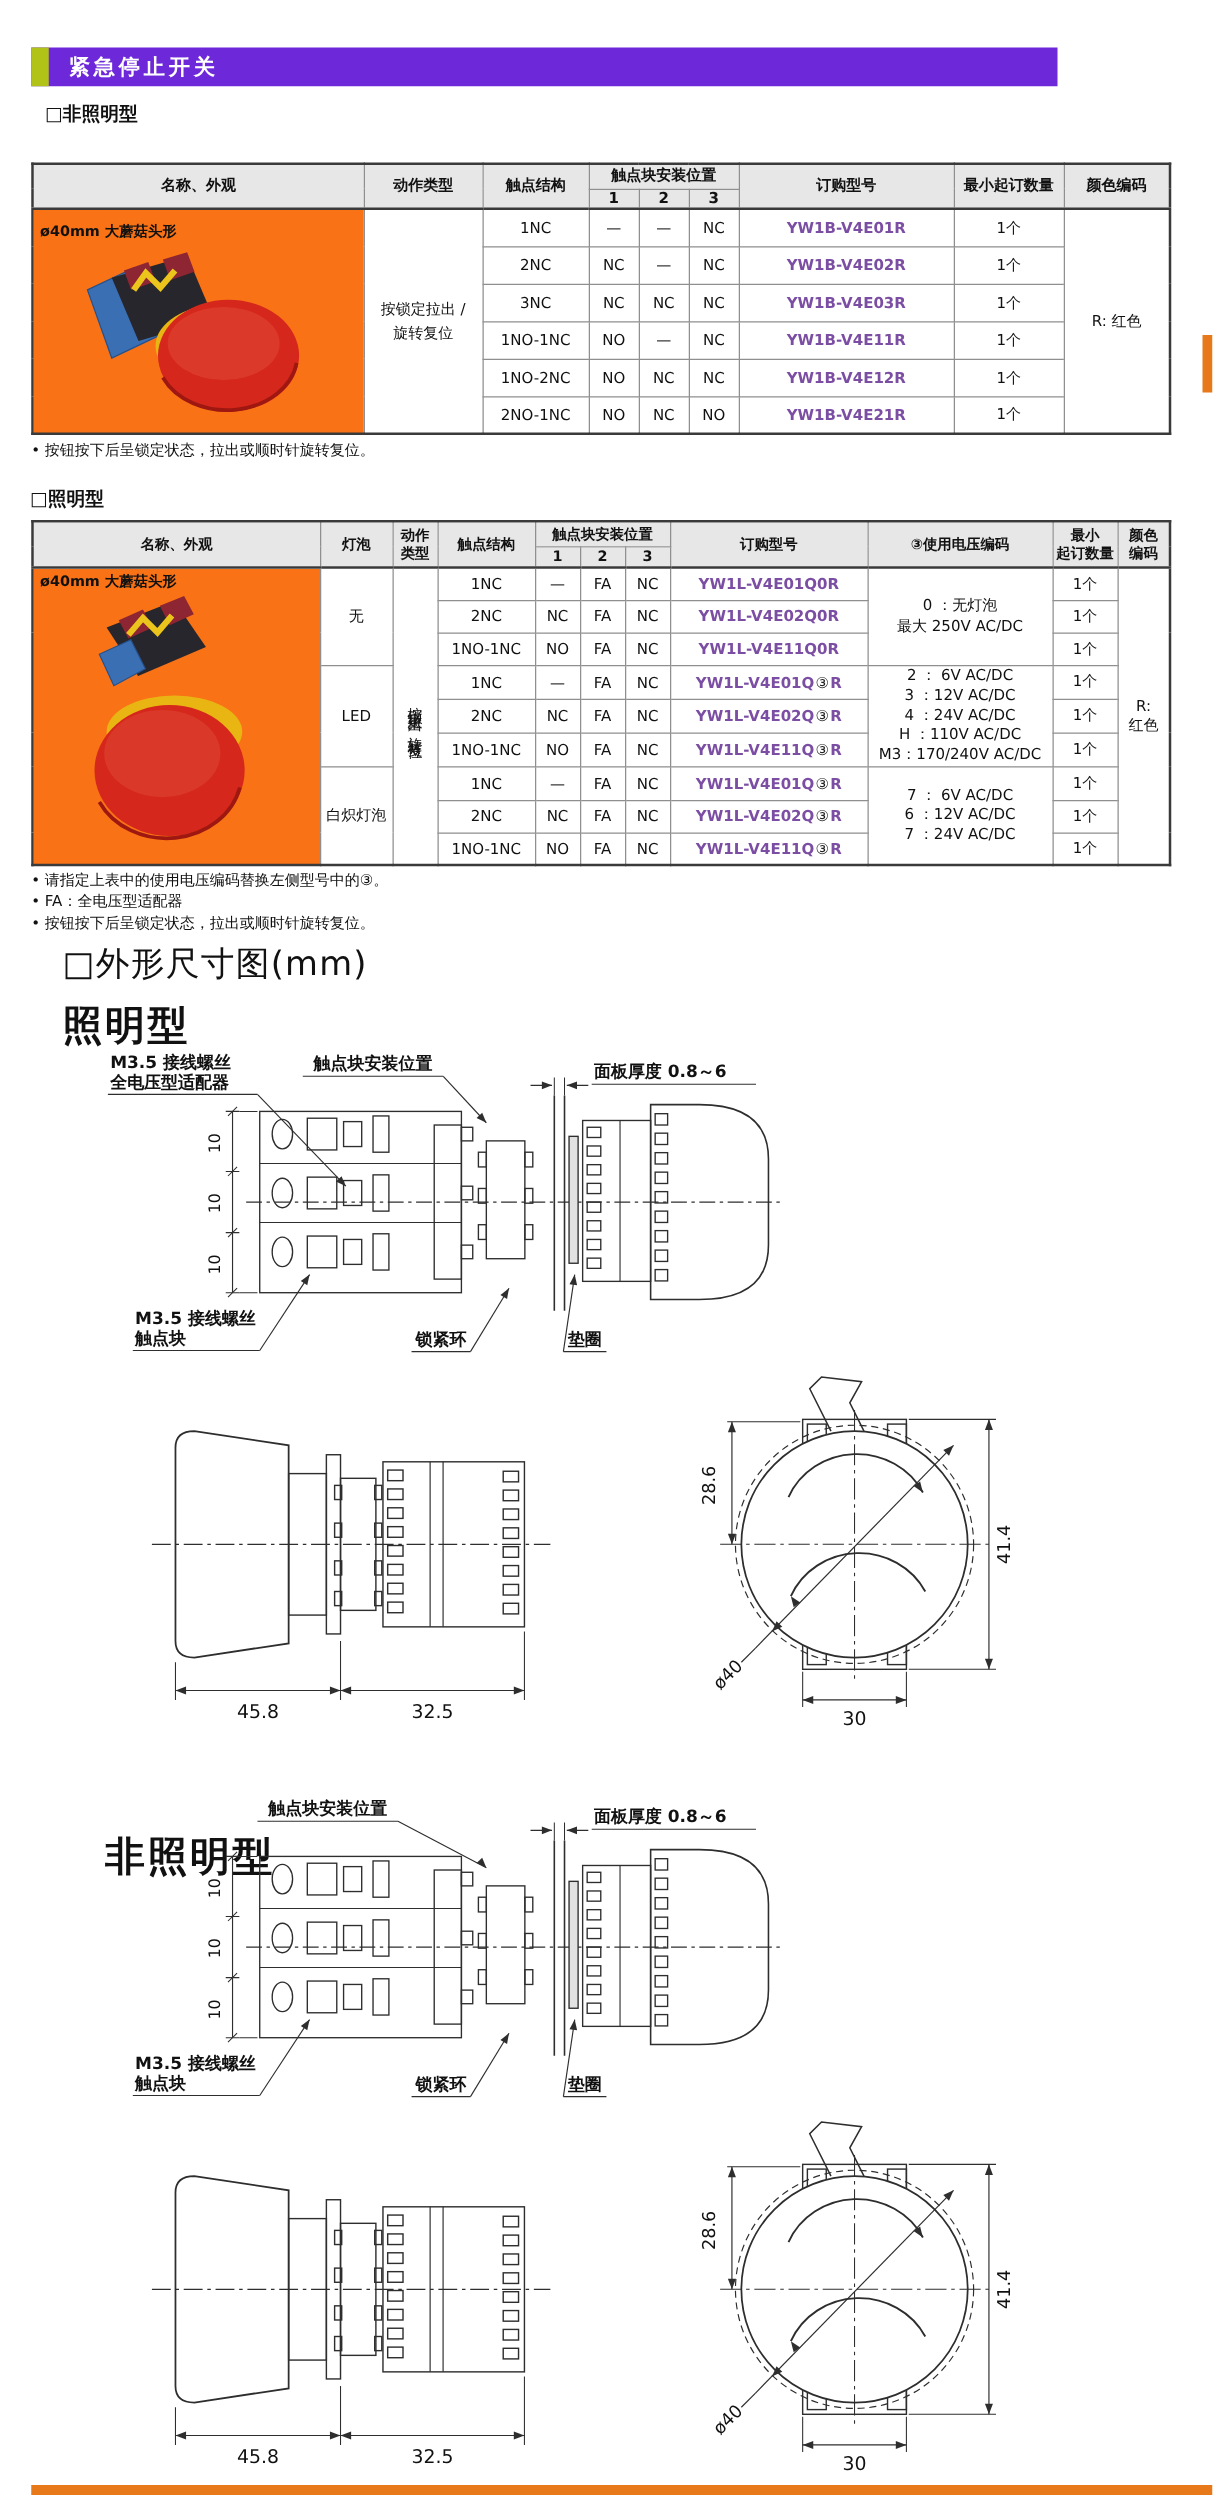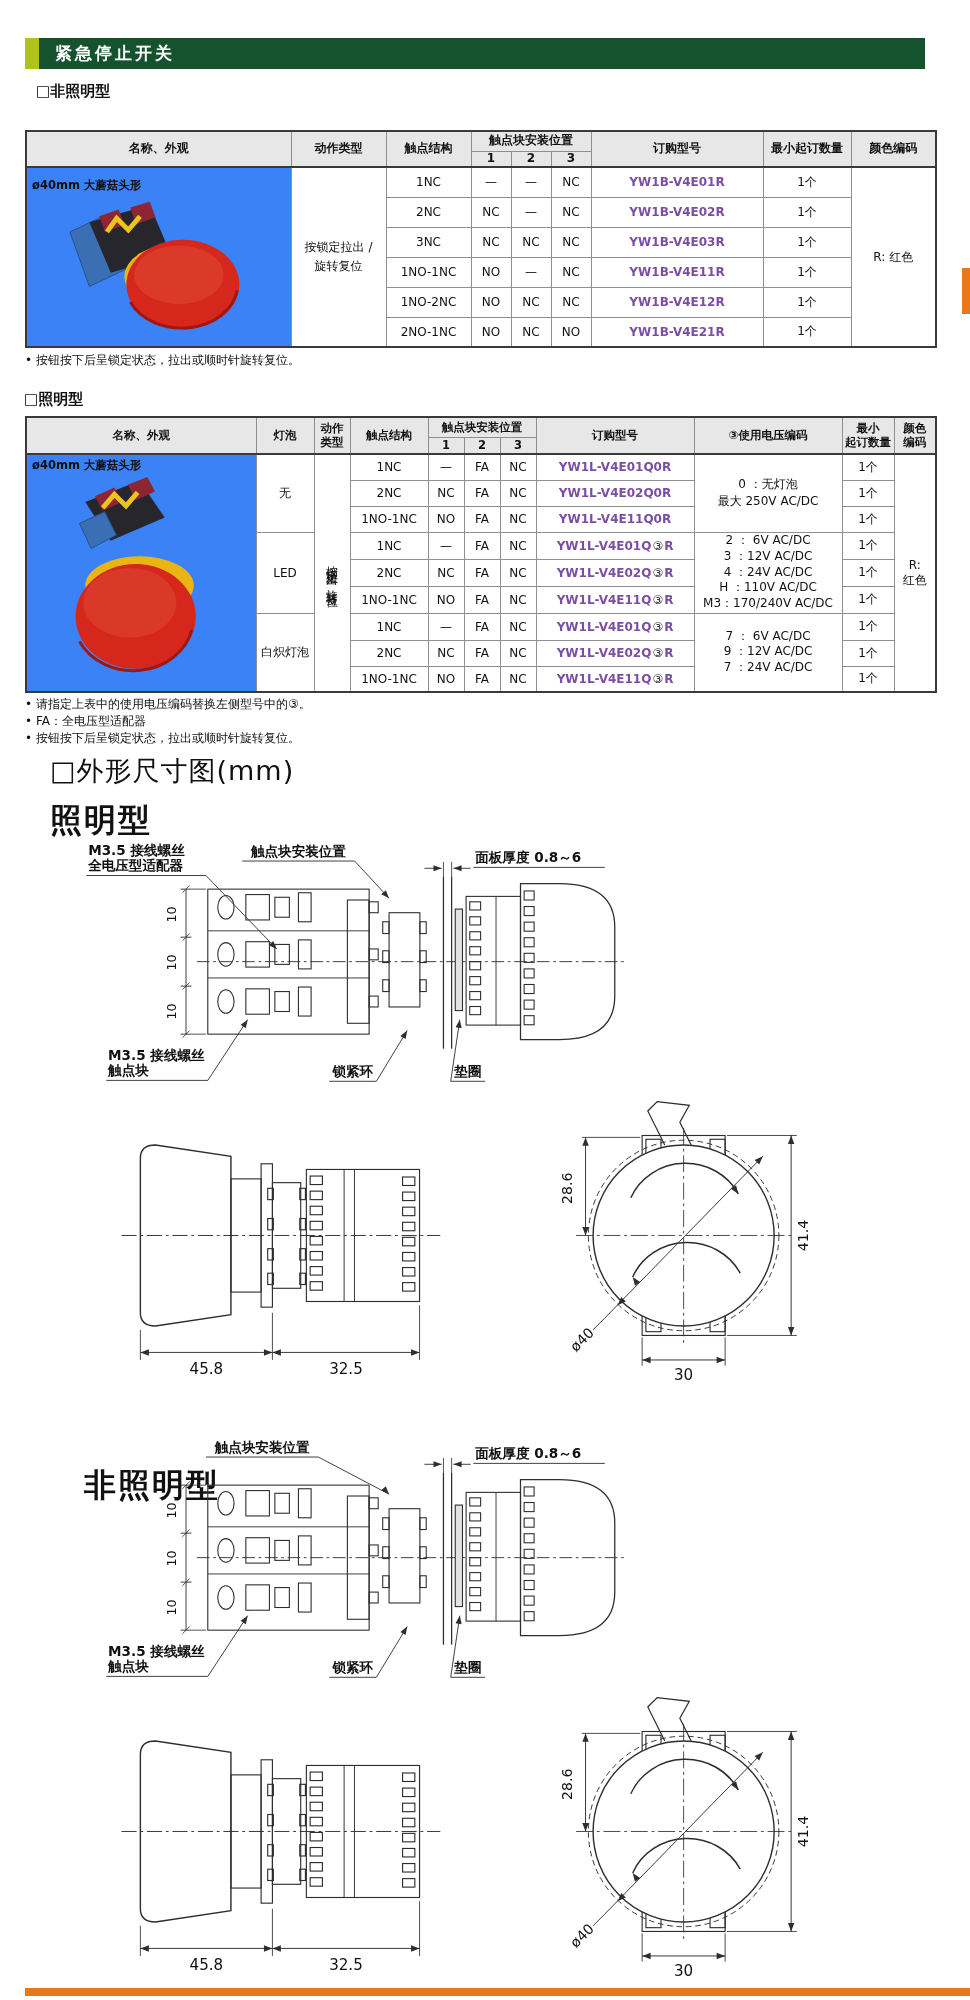--- a/index.html
+++ b/index.html
@@ -1,37 +1,37 @@
 <!DOCTYPE html>
 <html><head>
 <meta charset="utf-8">
 <style>
   *{margin:0;padding:0;box-sizing:border-box}
   html,body{width:970px;height:2000px;overflow:hidden}
   body{position:relative;background:#fff;color:#111;font-family:"DejaVu Sans","Liberation Sans",sans-serif}
   .abs{position:absolute}
   
-  .header-bar{left:25px;top:38px;width:900px;height:31px;background:#14532d;display:flex;align-items:center}
+  .header-bar{left:25px;top:38px;width:821px;height:31px;background:#6d28d9;display:flex;align-items:center}
   .accent{width:14px;height:31px;background:#b2c318}
   .hb-title{color:#fff;font-weight:bold;font-size:17px;margin-left:16px;letter-spacing:3px}
   .sec-h{font-size:15px;font-weight:bold}
   
   table.ptable{border-collapse:collapse;table-layout:fixed;width:910px;border:2px solid #3a3a3a;background:#fff}
   .ptable th,.ptable td{border:1px solid #8f8f8f;text-align:center;vertical-align:middle;font-size:12px;overflow:hidden;padding:0}
   .ptable th{background:#e7e7e7;font-weight:bold;line-height:1.15}
   .ptable thead tr:last-child th{border-bottom:2px solid #3a3a3a}
   .ptable tbody tr:first-child td{border-top:2px solid #3a3a3a}
   .t1 tbody tr{height:30px}
   .t1 thead tr:first-child{height:20px}
   .t1 thead tr:last-child{height:16px}
   .t2 tbody tr{height:26px}
   .t2 thead tr:first-child{height:20px}
   .t2 thead tr:last-child{height:17px}
   .t2 th{font-size:11.5px}
-  .namecell{vertical-align:top;background:#3b82f6}
+  .namecell{vertical-align:top;background:#f97316}
   .pname{font-size:11.5px;font-weight:bold;text-align:left;padding:3px 0 0 5px}
   .photo{display:flex;justify-content:center;align-items:flex-start}
   .model{color:#7b4ea3;font-weight:bold;font-size:12px}
   .model .circ{color:#222;font-weight:normal;padding:0 1px}
   .vcell{text-align:left;font-size:10.5px;line-height:1.32;padding-left:7px}
   .vcell.big{font-size:12px;line-height:1.45}
   .actioncell{font-size:12px;text-align:left;padding-left:7px;line-height:1.6}
   .vert{writing-mode:vertical-rl;text-orientation:upright;display:inline-block;font-size:12px;letter-spacing:2px;line-height:1}
   .pre{white-space:pre-line}
   .foot{font-size:12px;line-height:17px}
@@ -275,21 +275,21 @@
         </tr>
         <tr>
           <td rowspan="3">白炽灯泡</td>
           <td>1NC</td>
           <td>—</td>
           <td>FA</td>
           <td>NC</td>
           <td class="model"><span>YW1L-V4E01Q</span><span class="circ">③</span><span>R</span></td>
           <td class="vcell" rowspan="3">
             <div>7 ： 6V AC/DC</div>
-            <div>9 ：12V AC/DC</div>
+            <div>6 ：12V AC/DC</div>
             <div>7 ：24V AC/DC</div>
           </td>
           <td>1个</td>
         </tr>
         <tr>
           <td>2NC</td>
           <td>NC</td>
           <td>FA</td>
           <td>NC</td>
           <td class="model"><span>YW1L-V4E02Q</span><span class="circ">③</span><span>R</span></td>

